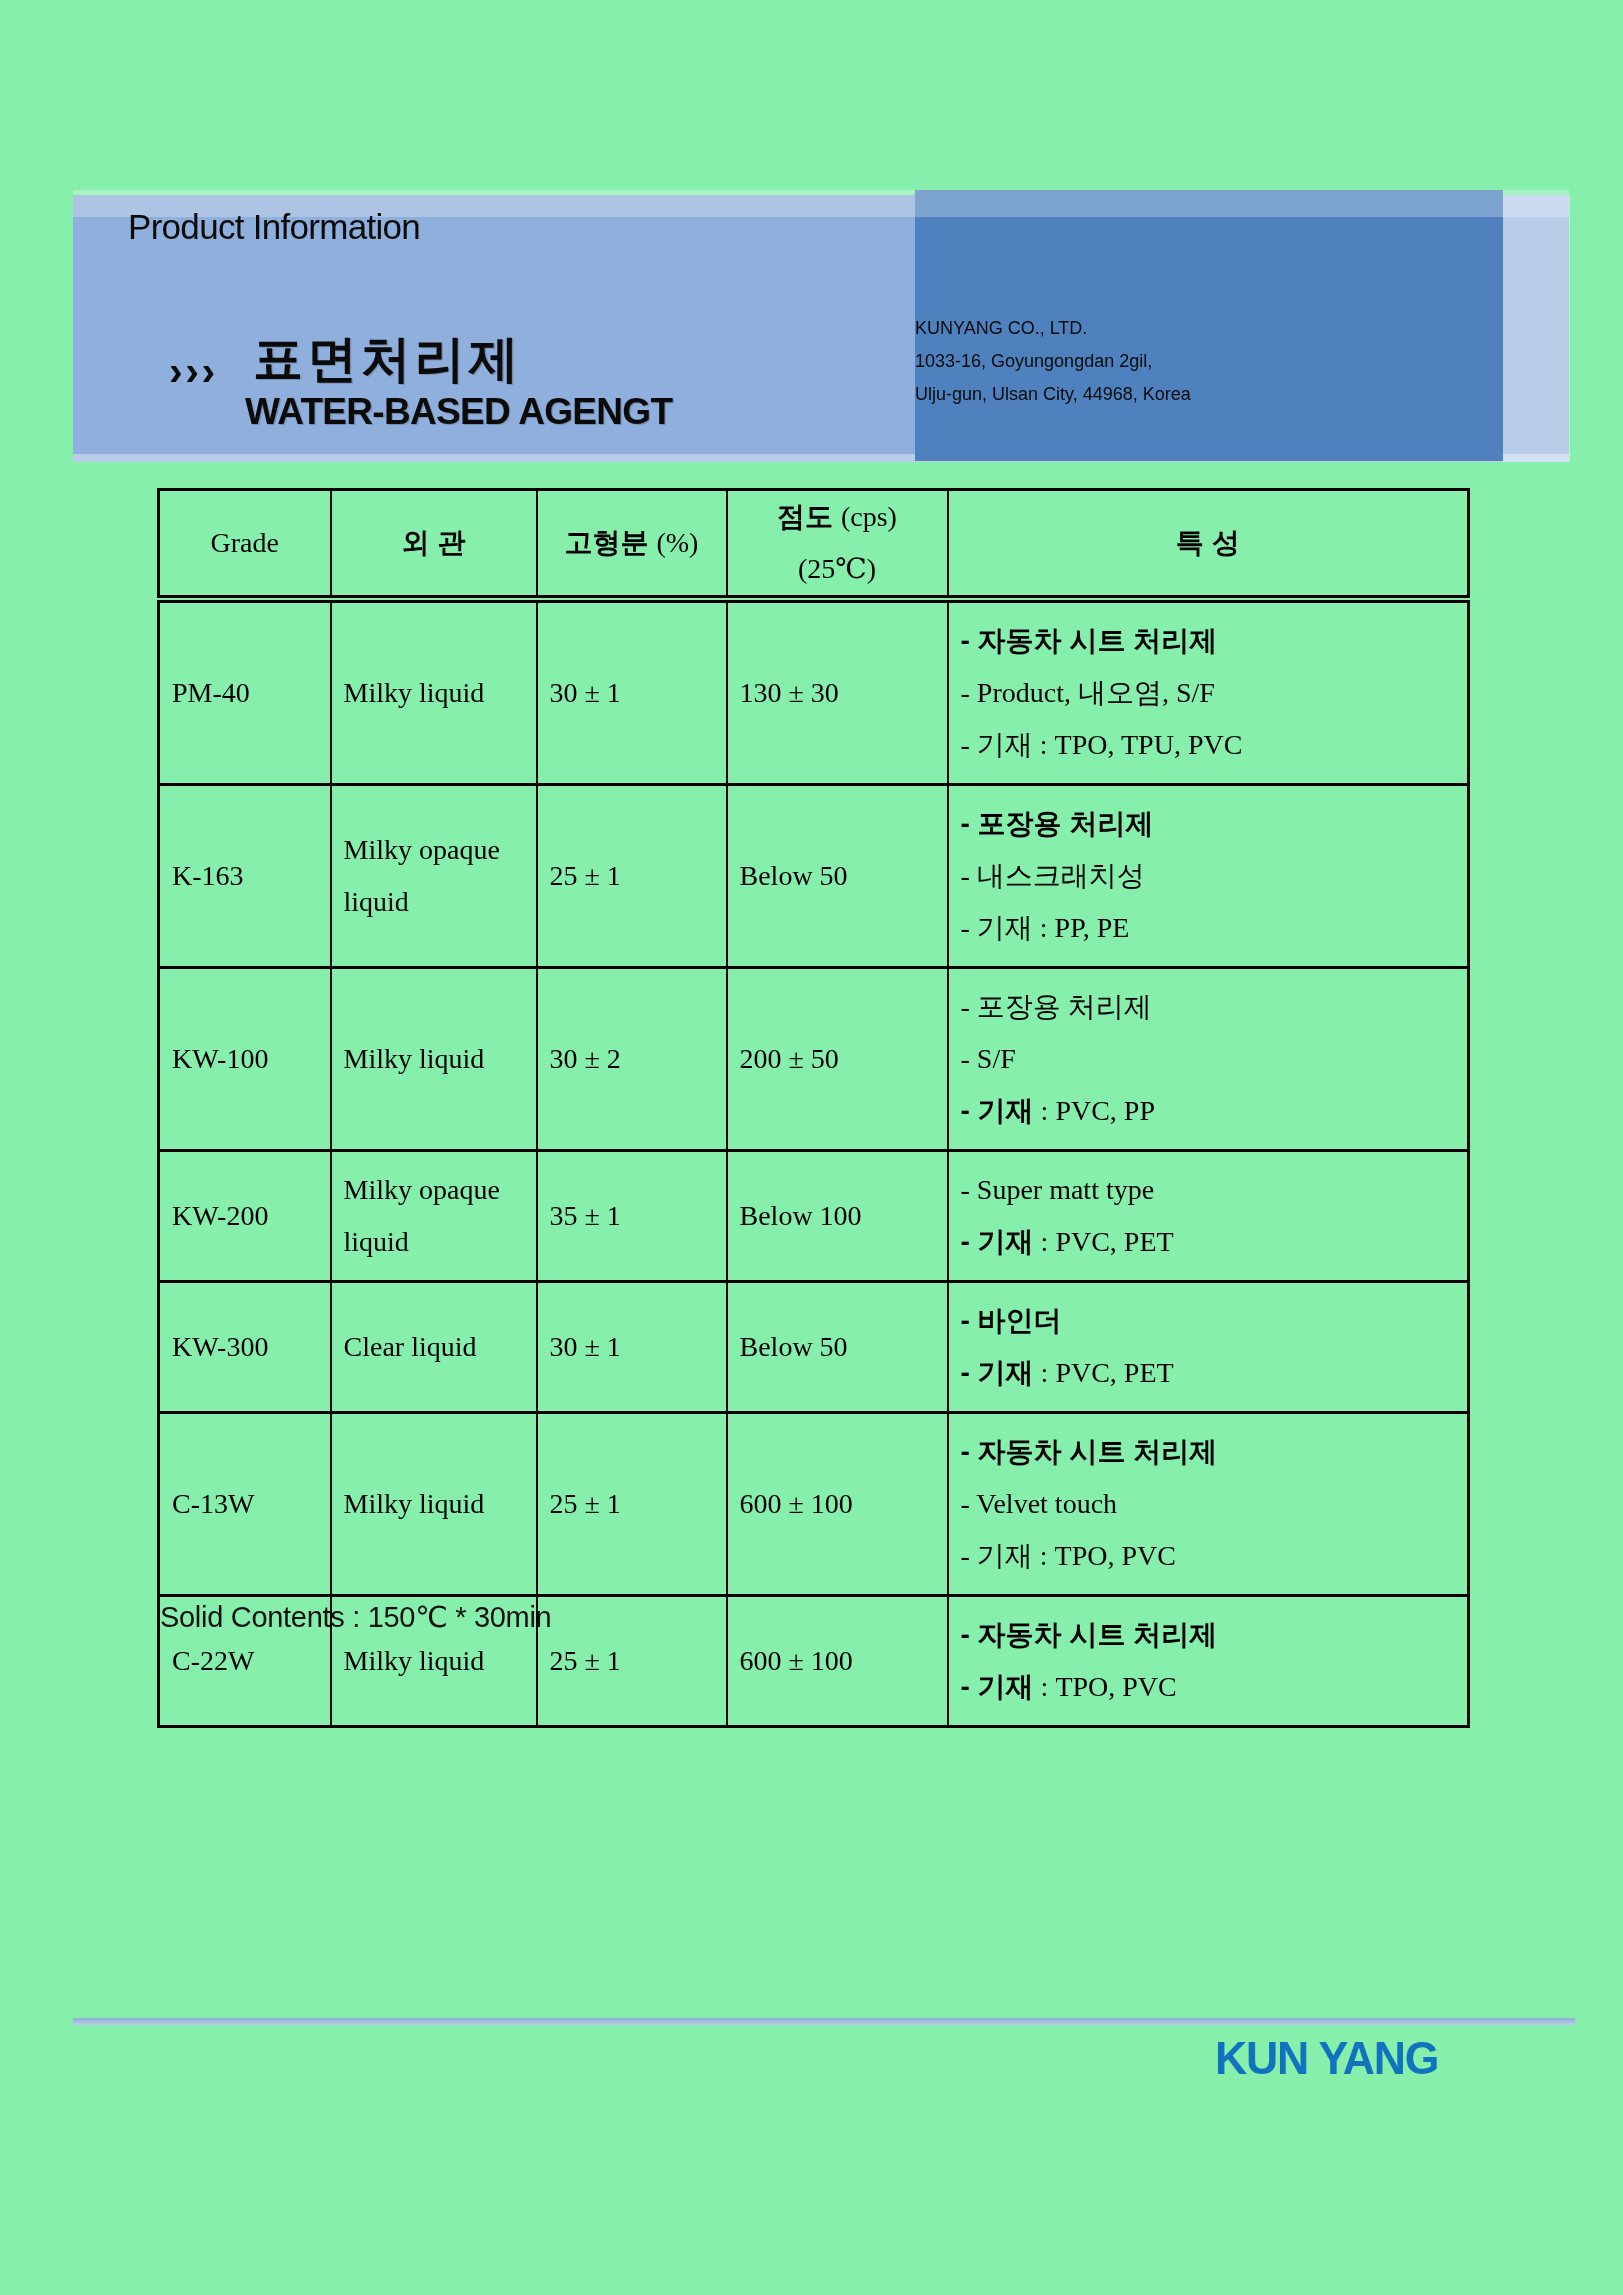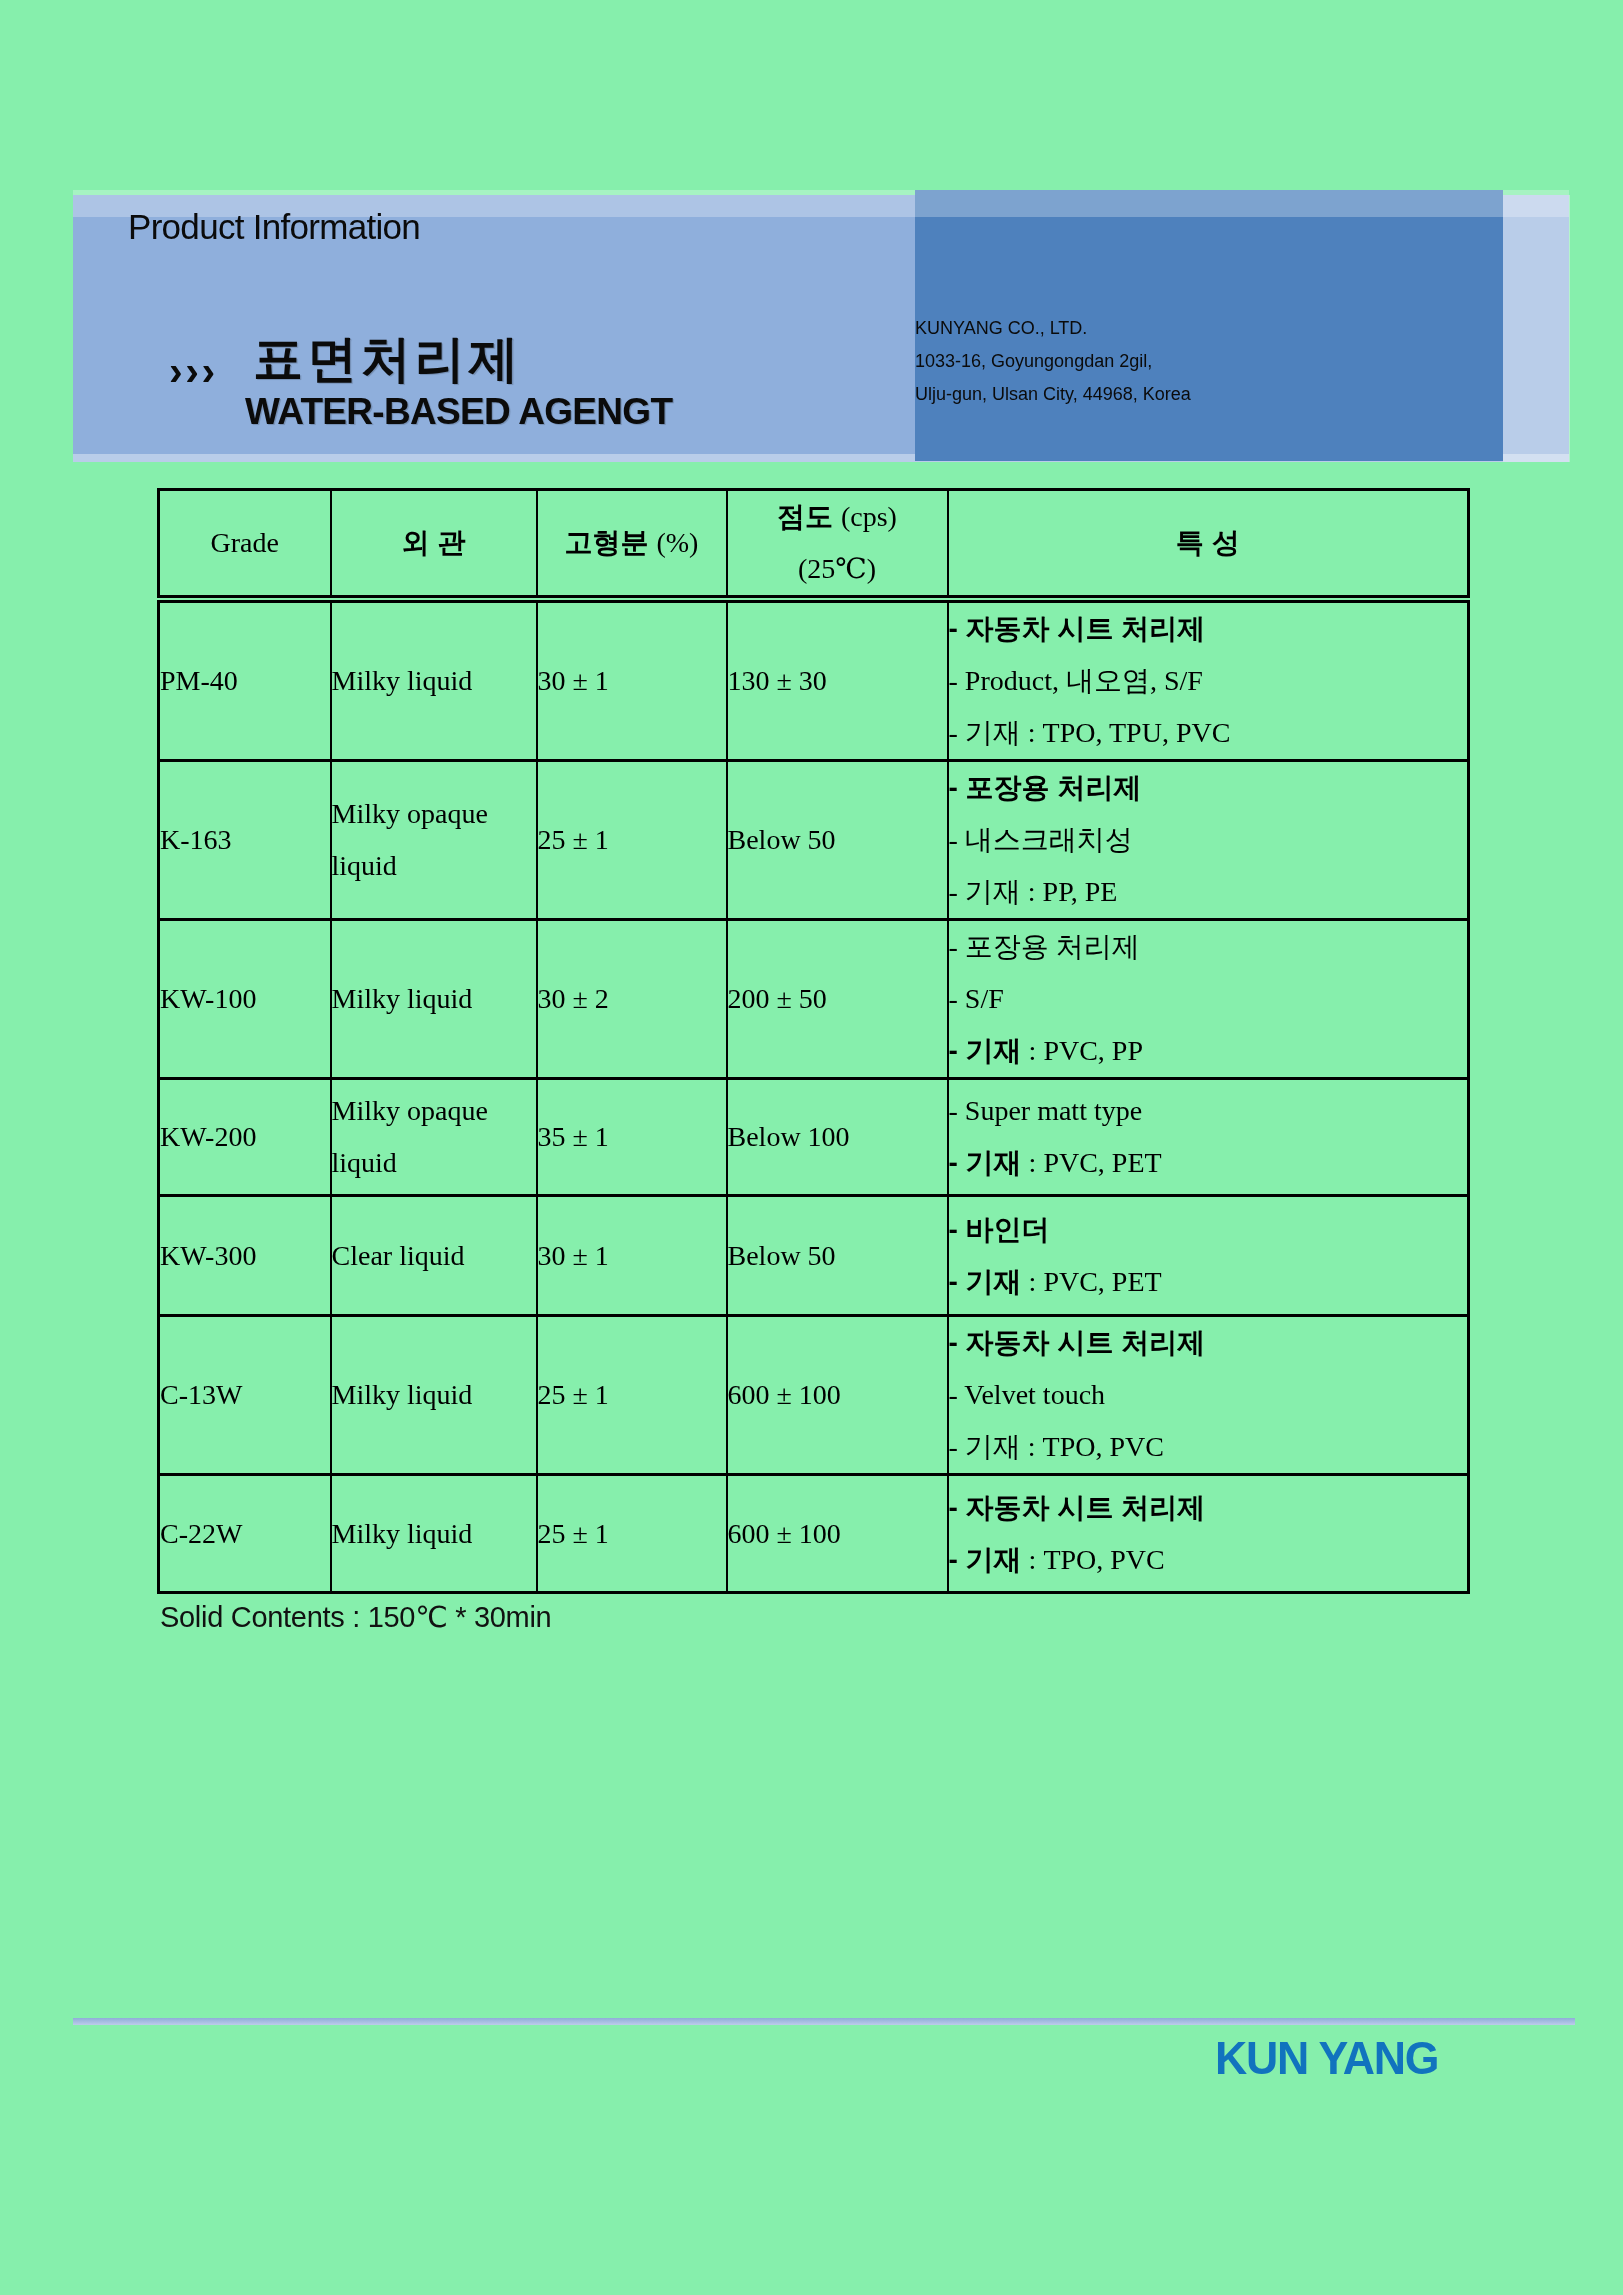--- a/index.html
+++ b/index.html
@@ -20,21 +20,21 @@
   .company{position:absolute;left:915px;top:312px;z-index:5;font-size:18px;line-height:33px;color:#0b0b0b;}
   .company .co-line{white-space:pre;}
 
   
   .spec-table{position:absolute;left:157px;top:488px;width:1309px;border-collapse:collapse;
               table-layout:fixed;z-index:1;color:#000;}
   .spec-table,.spec-table th,.spec-table td{border:2.6px solid #000;}
   .spec-table{border-width:3.9px;}
   .spec-table thead tr{height:106px;}
   .spec-table thead th{border-bottom:8.5px double #000;font-weight:normal;padding:0;}
-  .spec-table td{border-top-width:3.3px;padding:0;vertical-align:middle;}
+  .spec-table td{border-top-width:3.3px;padding:12px;vertical-align:middle;}
   .spec-table tbody tr:nth-child(1){height:156px;}
   .spec-table tbody tr:nth-child(2){height:155px;}
   .spec-table tbody tr:nth-child(3){height:159px;}
   .spec-table tbody tr:nth-child(4){height:117px;}
   .spec-table tbody tr:nth-child(5){height:120px;}
   .spec-table tbody tr:nth-child(6){height:154px;}
   .spec-table tbody tr:nth-child(7){height:118px;}
 
   .hline{line-height:52px;font-size:28px;text-align:center;}
   .cell-center{font-size:28px;text-align:left;line-height:1.85;

